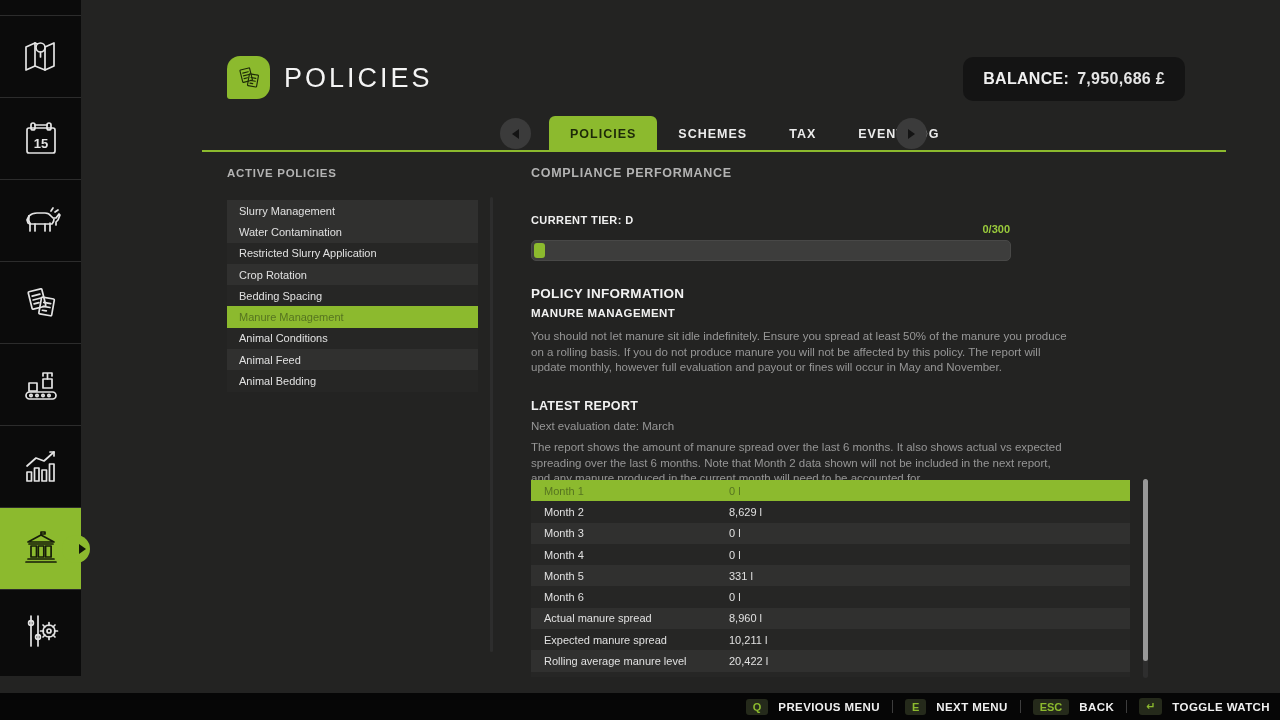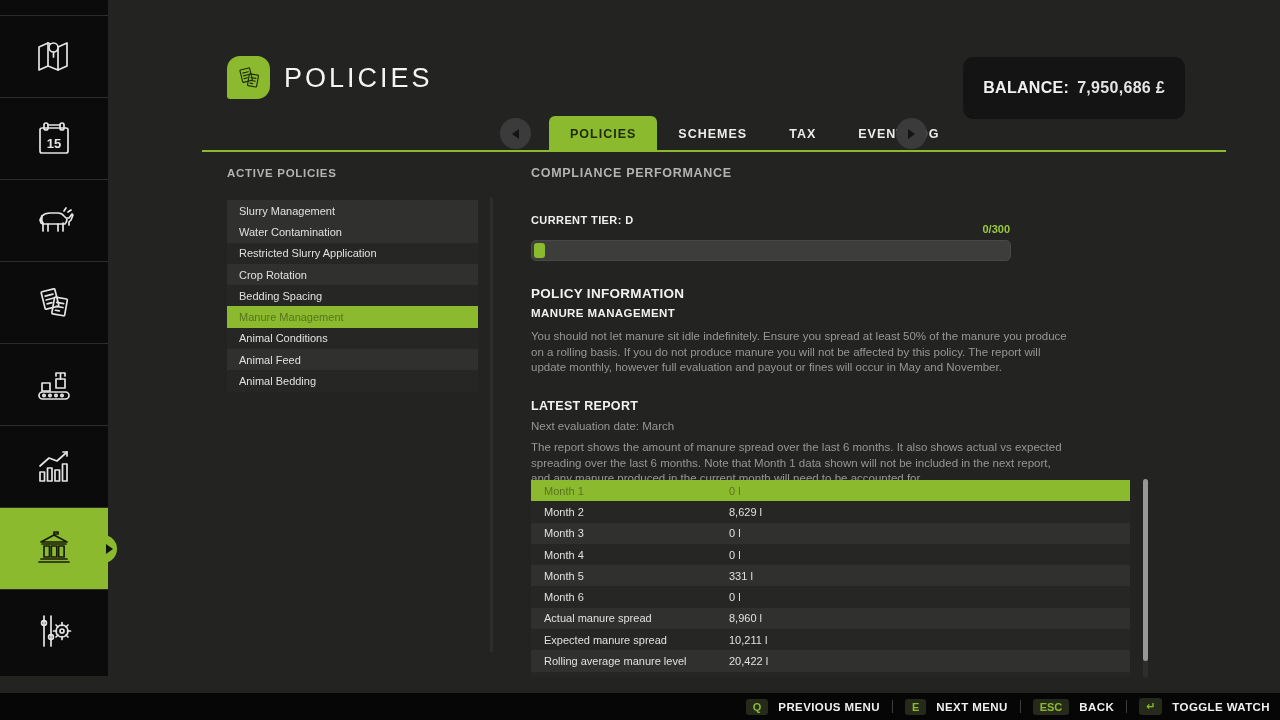--- a/index.html
+++ b/index.html
@@ -6,21 +6,21 @@
   html,body { width:1280px; height:720px; overflow:hidden; }
   body {
     position:relative;
     background:#232322;
     font-family:"Liberation Sans","DejaVu Sans",sans-serif;
     color:#f2f2f2;
   }
 
   
   .sidebar {
-    position:absolute; left:0; top:0; width:108px; height:676px;
+    position:absolute; left:0; top:0; width:81px; height:676px;
     background:#0b0b0b;
   }
   .tile {
     position:relative; height:82px;
     display:flex; align-items:center; justify-content:center;
     border-top:1px solid #2c2c2c;
     background:#0b0b0b;
   }
   .tile.partial { height:15px; border-top:none; }
   .tile svg { width:48px; height:48px; stroke:#e4e4e4; fill:none;
@@ -44,21 +44,21 @@
     background:#8cba2e; border-radius:13px 13px 13px 3px;
     display:flex; align-items:center; justify-content:center;
   }
   .app-icon svg { width:34px; height:34px; stroke:#1d2a08; fill:none;
     stroke-width:1.6; stroke-linecap:round; stroke-linejoin:round; }
   .page-title {
     position:absolute; left:284px; top:63px;
     font-size:27px; letter-spacing:3px; color:#f4f4f4; font-weight:400;
   }
   .balance-pill {
-    position:absolute; right:95px; top:57px; height:62px;
+    position:absolute; right:95px; top:57px; height:44px;
     background:#141414; border-radius:10px;
     display:flex; align-items:center; padding:0 20px;
     font-size:16px; font-weight:bold; letter-spacing:.3px;
   }
   .balance-pill .bal-label { color:#f0f0f0; margin-right:8px; }
   .balance-pill .bal-value { color:#e5e5e5; }
 
   
   .tabbar { position:absolute; left:0; top:116px; width:1280px; height:36px; }
   .tab-underline {
@@ -324,21 +324,21 @@
 <div class="progress-track">
   <div class="progress-fill"></div>
 </div>
 
 <div class="h-white" id="policy-info-title">POLICY INFORMATION</div>
 <div class="h-white" id="policy-name">MANURE MANAGEMENT</div>
 <p class="body-text" id="policy-desc">You should not let manure sit idle indefinitely. Ensure you spread at least 50% of the manure you produce on a rolling basis. If you do not produce manure you will not be affected by this policy. The report will update monthly, however full evaluation and payout or fines will occur in May and November.</p>
 
 <div class="h-white" id="latest-report-title">LATEST REPORT</div>
 <div class="body-text" id="eval-date">Next evaluation date: March</div>
-<p class="body-text" id="report-desc">The report shows the amount of manure spread over the last 6 months. It also shows actual vs expected spreading over the last 6 months. Note that Month 1 data shown will not be included in the next report, and any manure produced in the current month will need to be accounted for.</p>
+<p class="body-text" id="report-desc">The report shows the amount of manure spread over the last 6 months. It also shows actual vs expected spreading over the last 6 months. Note that Month 2 data shown will not be included in the next report, and any manure produced in the current month will need to be accounted for.</p>
 
 <div class="report-table" id="report-table">
     <div class="report-row odd selected">
     <span class="r-label">Month 1</span>
     <span class="r-value">0 l</span>
   </div>
     <div class="report-row even">
     <span class="r-label">Month 2</span>
     <span class="r-value">8,629 l</span>
   </div>

